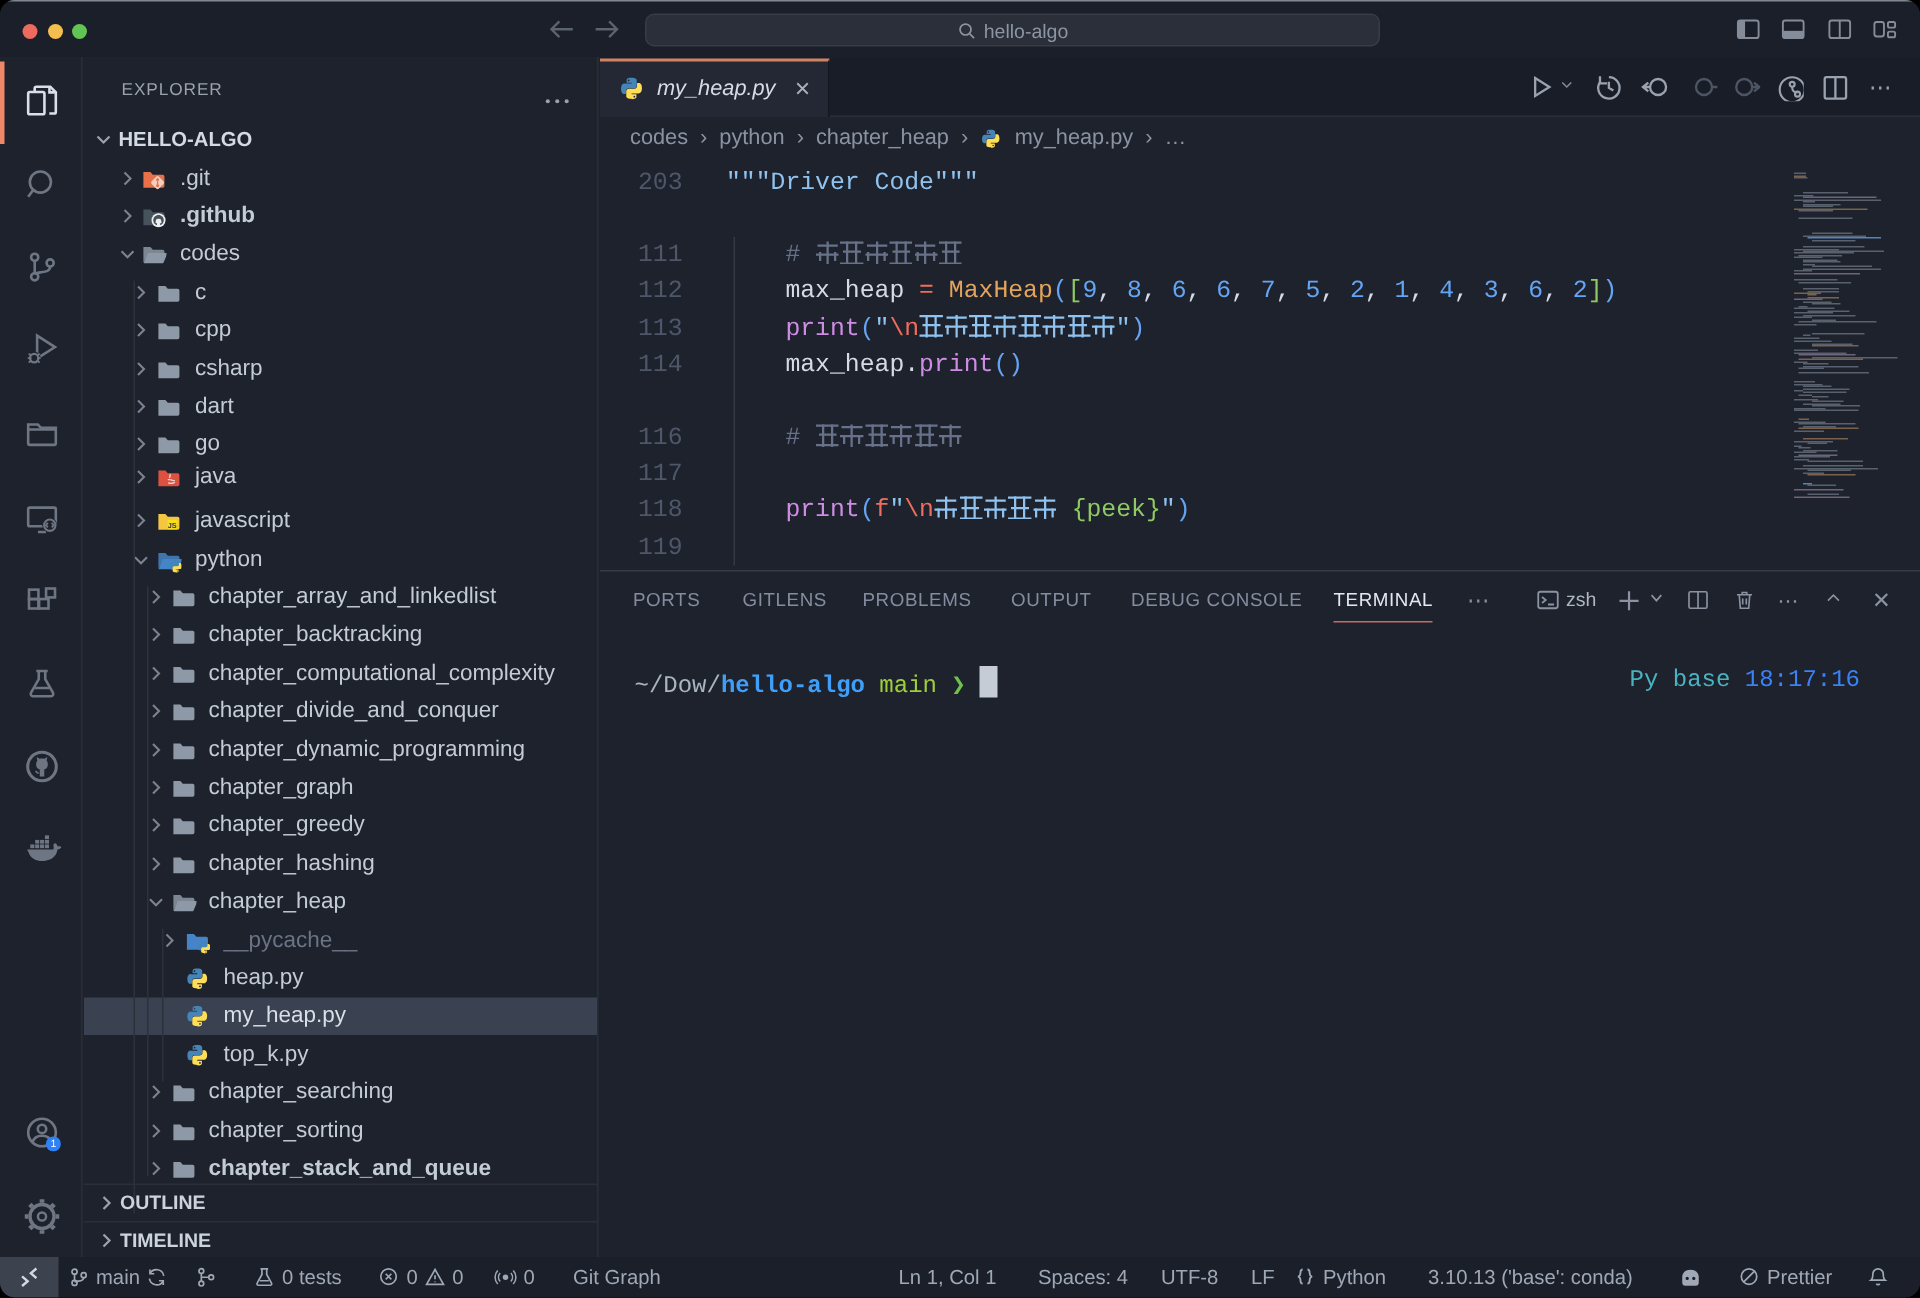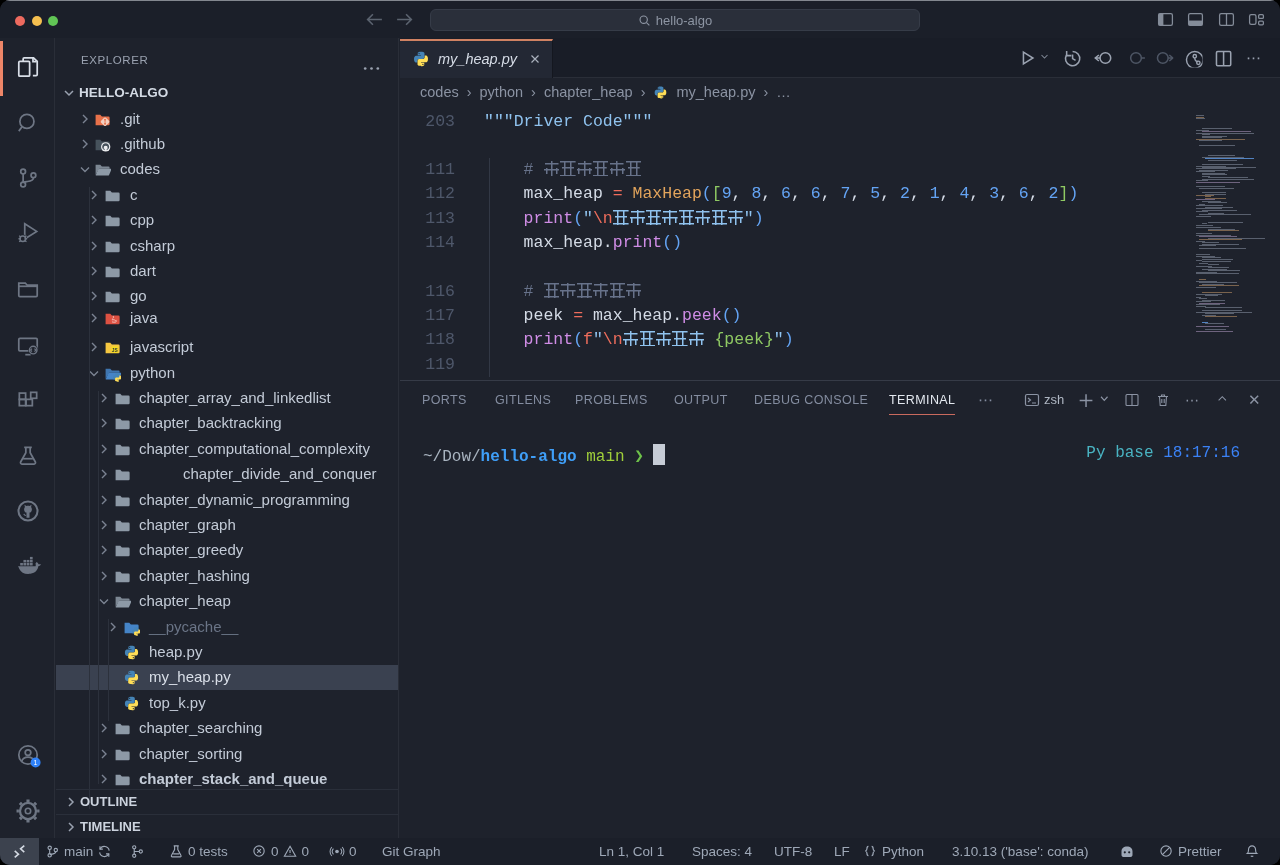--- a/index.html
+++ b/index.html
@@ -275,21 +275,21 @@
         </div>
 <div class="trow" style="top:25.4px;">
           <span class="chev" style="left:22px; top:5.5px;"><svg width="14" height="14" viewBox="0 0 14 14">
               <path d="M5 3 L9 7 L5 11" fill="none" stroke="#7b8392" stroke-width="1.4"></path>
             </svg></span>
           <span class="ficon" style="left:38px;"><svg width="17" height="17" viewBox="0 0 16 16" style="">
               <path d="M1.5 3.5 h4.4 l1.5 1.7 h6.2 a1.1 1.1 0 0 1 1.1 1.1 v6 a1.1 1.1 0 0 1 -1.1 1.1 h-12.1 z" fill="#46525c"></path>
               <circle cx="11" cy="10.2" r="4.4" fill="#eceef0"></circle>
               <path d="M11 6.9 c-1.9 0-3.3 1.5-3.3 3.3 0 1.5 0.95 2.7 2.3 3.2 v-1.2 c-0.7-0.25-1-0.75-1-0.75 0.5-0.6 0.25-1.2 0.5-1.7 0.5-0.75 2.5-0.75 3 0 0.25 0.5 0 1.1 0.5 1.7 0 0-0.3 0.5-1 0.75 v1.2 c1.35-0.5 2.3-1.7 2.3-3.2 0-1.8-1.4-3.3-3.3-3.3z" fill="#46525c"></path>
             </svg></span>
-          <span class="lbl" style="left:64px;">.github</span>
+          <span class="lbl" style="left:64px;font-weight:bold;">.github</span>
         </div>
 <div class="trow" style="top:50.8px;">
           <span class="chev" style="left:22px; top:5.5px;"><svg width="14" height="14" viewBox="0 0 14 14">
               <path d="M3 5.5 L7 9.5 L11 5.5" fill="none" stroke="#7b8392" stroke-width="1.4"></path>
             </svg></span>
           <span class="ficon" style="left:38px;"><svg width="17" height="17" viewBox="0 0 16 16" style="">
               <path d="M1.5 13.2 V3.5 h4.4 l1.5 1.7 h6.2 a1.1 1.1 0 0 1 1.1 1.1 v1 h-9.8 z" fill="#8d99a6" opacity="0.85"></path>
               <path d="M1.6 13.4 L4.4 7.2 h11.6 a0.5 0.5 0 0 1 0.45 0.7 l-2.3 5.2 a0.9 0.9 0 0 1 -0.8 0.55 H2.1 a0.5 0.5 0 0 1 -0.5-0.25 z" fill="#8d99a6"></path>
             </svg></span>
           <span class="lbl" style="left:64px;">codes</span>
@@ -402,21 +402,21 @@
             </svg></span>
           <span class="lbl" style="left:83px;">chapter_computational_complexity</span>
         </div>
 <div class="trow" style="top:355.6px;">
           <span class="chev" style="left:41px; top:5.5px;"><svg width="14" height="14" viewBox="0 0 14 14">
               <path d="M5 3 L9 7 L5 11" fill="none" stroke="#7b8392" stroke-width="1.4"></path>
             </svg></span>
           <span class="ficon" style="left:58px;"><svg width="17" height="17" viewBox="0 0 16 16" style="">
               <path d="M1.5 3.5 h4.4 l1.5 1.7 h6.2 a1.1 1.1 0 0 1 1.1 1.1 v6 a1.1 1.1 0 0 1 -1.1 1.1 h-12.1 z" fill="#8d99a6"></path>
             </svg></span>
-          <span class="lbl" style="left:83px;margin-left:44px;">chapter_divide_and_conquer</span>
+          <span class="lbl" style="left:83px;">chapter_divide_and_conquer</span>
         </div>
 <div class="trow" style="top:381.0px;">
           <span class="chev" style="left:41px; top:5.5px;"><svg width="14" height="14" viewBox="0 0 14 14">
               <path d="M5 3 L9 7 L5 11" fill="none" stroke="#7b8392" stroke-width="1.4"></path>
             </svg></span>
           <span class="ficon" style="left:58px;"><svg width="17" height="17" viewBox="0 0 16 16" style="">
               <path d="M1.5 3.5 h4.4 l1.5 1.7 h6.2 a1.1 1.1 0 0 1 1.1 1.1 v6 a1.1 1.1 0 0 1 -1.1 1.1 h-12.1 z" fill="#8d99a6"></path>
             </svg></span>
           <span class="lbl" style="left:83px;">chapter_dynamic_programming</span>
         </div>
@@ -632,21 +632,21 @@
           <span>…</span>
         </div>
       </div>
     <div class="codearea" id="codearea">
         <div class="cline" style="top:0.00px;"><span class="lnum">203</span><span class="ctext"><span class="str">"""Driver Code"""</span></span></div>
 <div class="cline" style="top:48.66px;"><span class="lnum">111</span><span class="ctext">    <span class="com"># <span class="cj v2"></span><span class="cj"></span><span class="cj v2"></span><span class="cj"></span><span class="cj v2"></span><span class="cj"></span></span></span></div>
 <div class="cline" style="top:72.99px;"><span class="lnum">112</span><span class="ctext">    max_heap <span class="op">=</span> <span class="cls">MaxHeap</span><span class="b1">(</span><span class="b2">[</span><span class="num">9</span>, <span class="num">8</span>, <span class="num">6</span>, <span class="num">6</span>, <span class="num">7</span>, <span class="num">5</span>, <span class="num">2</span>, <span class="num">1</span>, <span class="num">4</span>, <span class="num">3</span>, <span class="num">6</span>, <span class="num">2</span><span class="b2">]</span><span class="b1">)</span></span></div>
 <div class="cline" style="top:97.32px;"><span class="lnum">113</span><span class="ctext">    <span class="fn">print</span><span class="b1">(</span><span class="str">"<span class="esc">\n</span><span class="cj"></span><span class="cj v2"></span><span class="cj"></span><span class="cj v2"></span><span class="cj"></span><span class="cj v2"></span><span class="cj"></span><span class="cj v2"></span>"</span><span class="b1">)</span></span></div>
 <div class="cline" style="top:121.65px;"><span class="lnum">114</span><span class="ctext">    max_heap.<span class="fn">print</span><span class="b1">()</span></span></div>
 <div class="cline" style="top:170.31px;"><span class="lnum">116</span><span class="ctext">    <span class="com"># <span class="cj"></span><span class="cj v2"></span><span class="cj"></span><span class="cj v2"></span><span class="cj"></span><span class="cj v2"></span></span></span></div>
-<div class="cline" style="top:194.64px;"><span class="lnum">117</span><span class="ctext">    peek <span class="op">=</span> max_heap.<span class="fn">peek</span><span class="b1">()</span></span></div>
+<div class="cline" style="top:194.64px;"><span class="lnum">117</span></div>
 <div class="cline" style="top:218.97px;"><span class="lnum">118</span><span class="ctext">    <span class="fn">print</span><span class="b1">(</span><span class="kw">f</span><span class="str">"<span class="esc">\n</span><span class="cj v2"></span><span class="cj"></span><span class="cj v2"></span><span class="cj"></span><span class="cj v2"></span> </span><span class="b2">{</span><span class="b2">peek</span><span class="b2">}</span><span class="str">"</span><span class="b1">)</span></span></div>
 <div class="cline" style="top:243.30px;"><span class="lnum">119</span><span class="ctext"></span></div>
 <div class="indentguide" style="left:89px; top:48.7px; height:219px;"></div>
       </div>
     <div class="minimap" id="minimap">
         <div style="position:absolute; left:2px; top:4.0px; width:8px; height:1px; background:#6d7584; opacity:0.75;"></div>
 <div style="position:absolute; left:2px; top:5.5px; width:8px; height:1px; background:#9a7a58; opacity:0.75;"></div>
 <div style="position:absolute; left:2px; top:6.9px; width:9px; height:1px; background:#6d7584; opacity:0.75;"></div>
 <div style="position:absolute; left:8px; top:17.4px; width:30px; height:1px; background:#6d7584; opacity:0.75;"></div>
 <div style="position:absolute; left:2px; top:18.9px; width:13px; height:1px; background:#6d7584; opacity:0.75;"></div>

